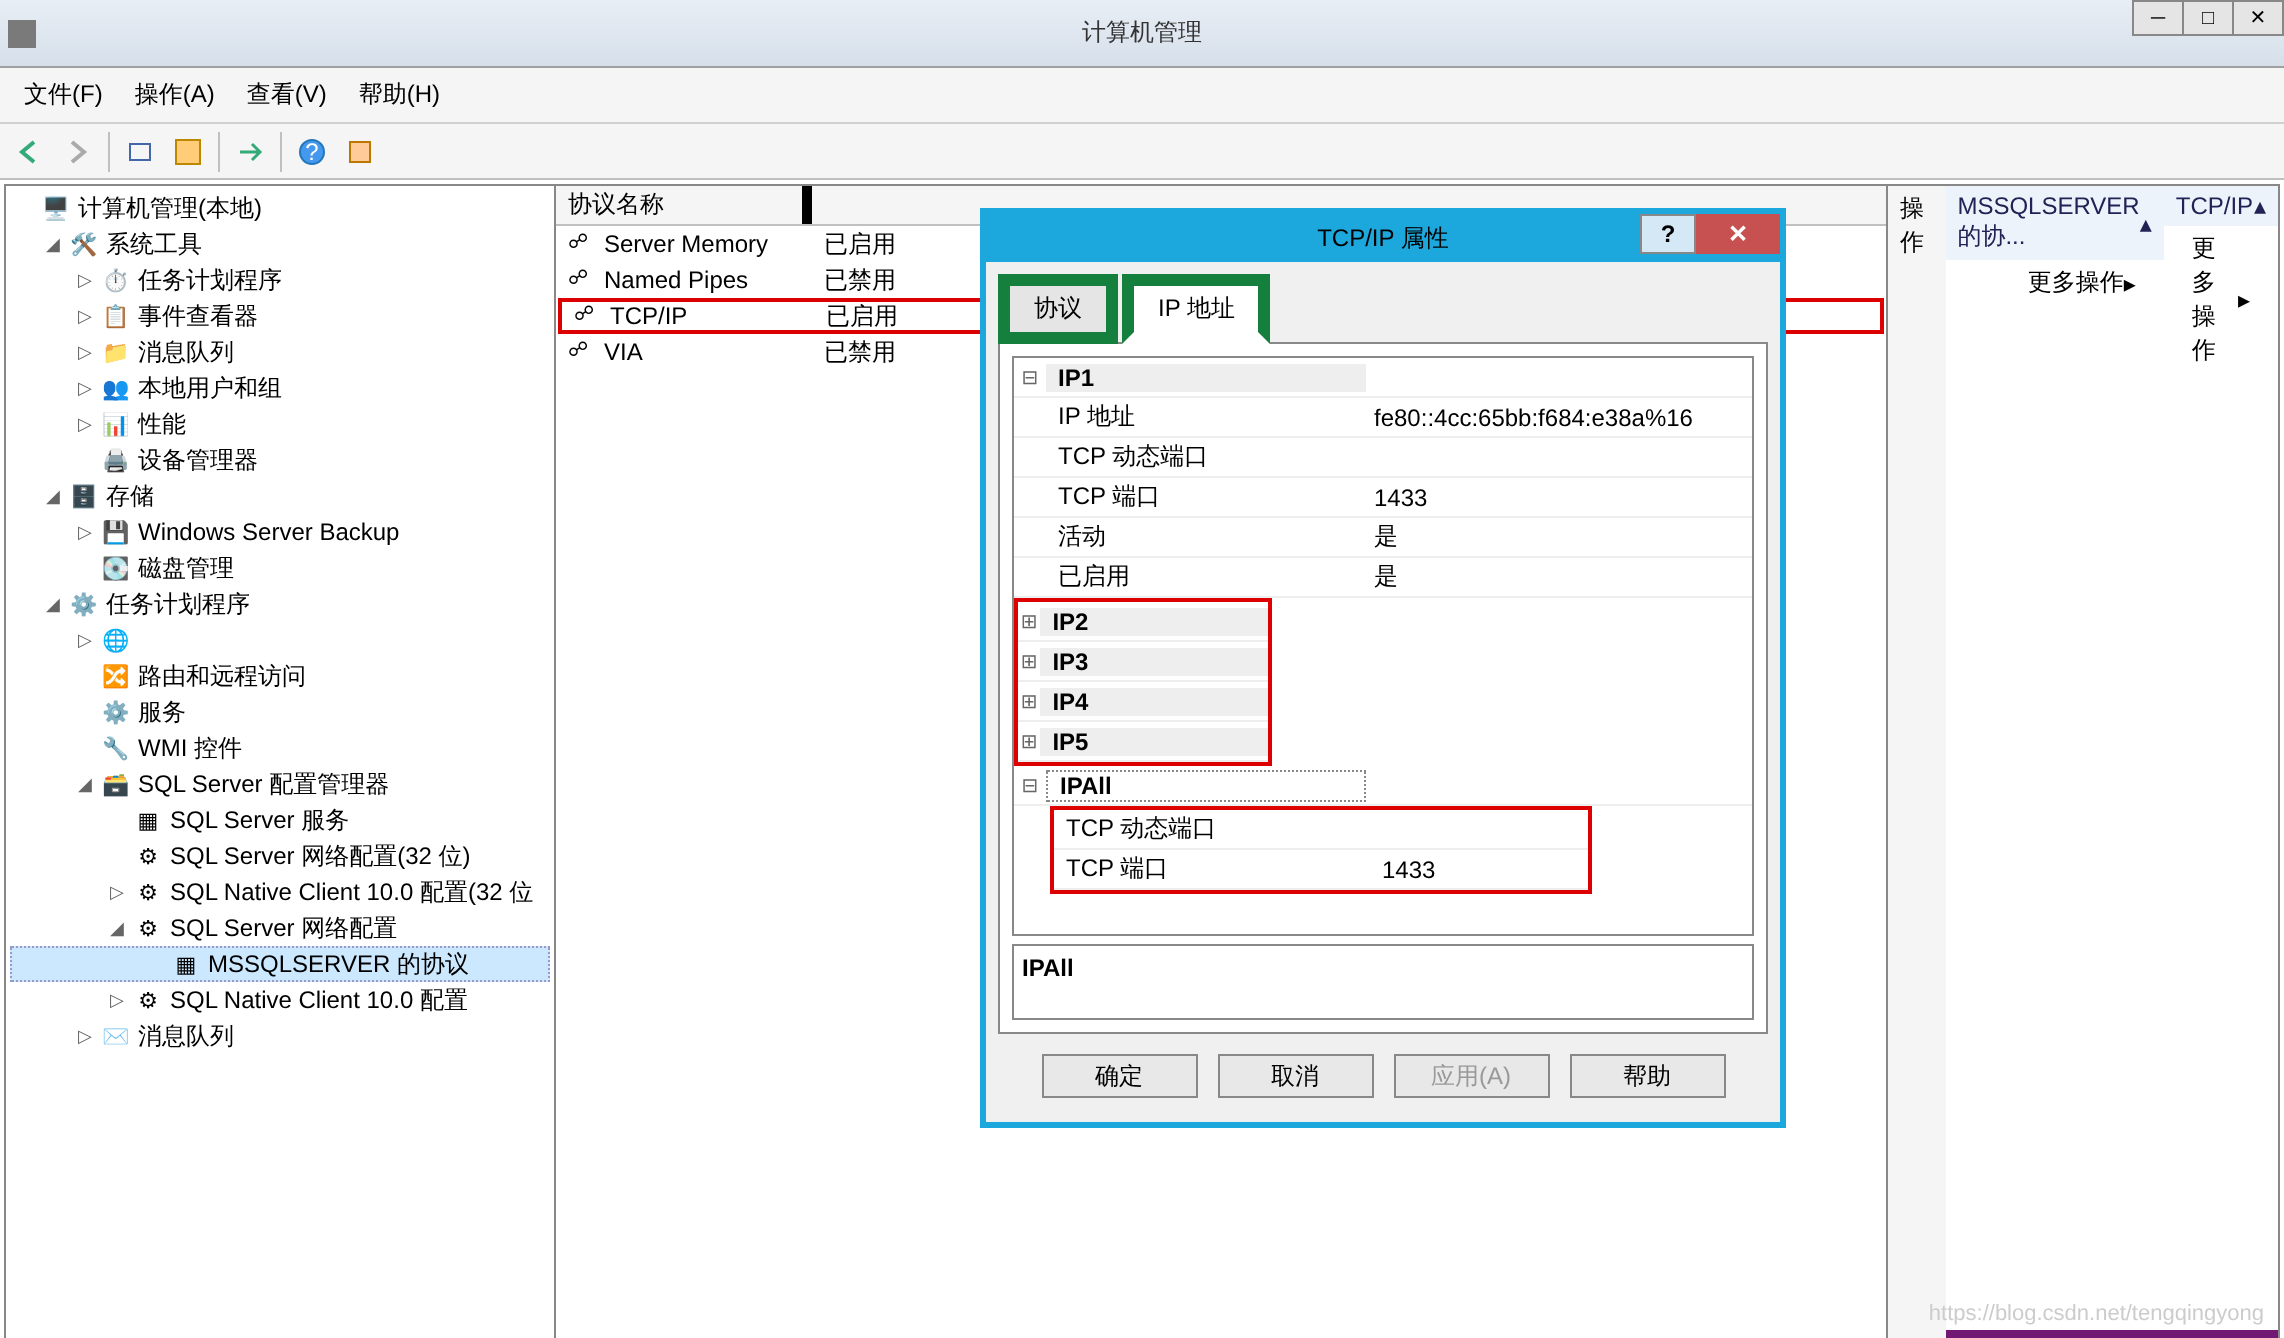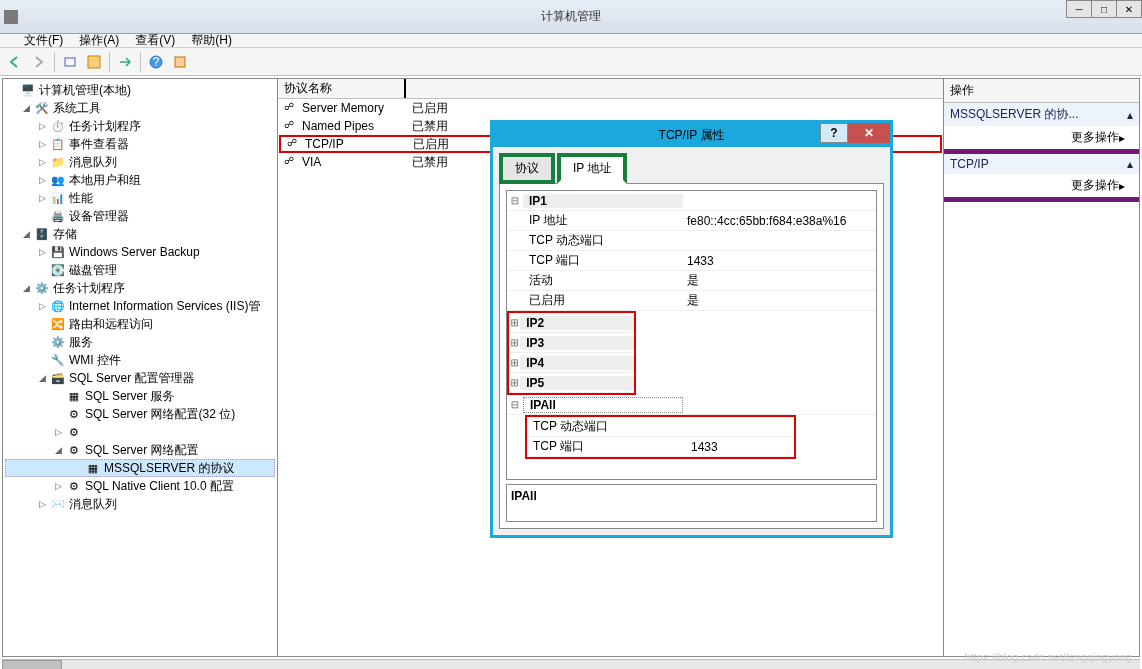--- a/index.html
+++ b/index.html
@@ -2,53 +2,53 @@
 <html><head>
 <meta charset="utf-8">
 <style>
 *{box-sizing:border-box;margin:0;padding:0;font-family:"Microsoft YaHei",SimSun,Arial,sans-serif;font-size:12px}
 body{background:#fff;width:1142px;height:669px;overflow:hidden;position:relative}
 .title-bar{height:34px;background:linear-gradient(#e8eef5,#d6dfea);border-bottom:1px solid #a0a0a0;display:flex;align-items:center;justify-content:center;position:relative}
 .title-text{font-size:12px;color:#333}
 .title-icon{position:absolute;left:4px;width:14px;height:14px;background:#7a7a7a}
 .win-controls{position:absolute;right:0;top:0;display:flex}
 .win-btn{width:26px;height:18px;border:1px solid #888;background:#e5e5e5;margin-left:-1px;display:flex;align-items:center;justify-content:center;font-size:10px}
-.menu-bar{height:14px;background:#f5f5f5;display:flex;align-items:center;padding:0 16px;border-bottom:1px solid #d0d0d0}
+.menu-bar{height:28px;background:#f5f5f5;display:flex;align-items:center;padding:0 4px;border-bottom:1px solid #d0d0d0}
 .menu-item{padding:2px 8px;cursor:default}
 .toolbar{height:28px;background:#f5f5f5;display:flex;align-items:center;padding:0 4px;gap:2px;border-bottom:1px solid #c0c0c0}
 .tb-btn{width:22px;height:22px;border:1px solid transparent;display:flex;align-items:center;justify-content:center}
 .tb-sep{width:1px;height:20px;background:#c0c0c0;margin:0 2px}
 .workspace{display:flex;height:579px;border:1px solid #888;margin:2px}
 .tree-panel{width:275px;border-right:1px solid #888;overflow:auto;background:#fff;padding:2px 0}
 .tree-node{display:flex;align-items:center;height:18px;padding-left:4px;cursor:default;white-space:nowrap}
 .tree-node.selected{background:#cce8ff;border:1px dotted #99c}
 .expand{width:11px;height:11px;display:inline-flex;align-items:center;justify-content:center;margin-right:2px;font-size:9px;color:#666}
 .tree-icon{width:16px;height:16px;margin-right:3px;display:inline-flex;align-items:center;justify-content:center;font-size:11px}
 .ind-1{padding-left:18px}.ind-2{padding-left:34px}.ind-3{padding-left:50px}.ind-4{padding-left:66px}
 .middle-panel{flex:1;display:flex;flex-direction:column;position:relative;border-right:1px solid #888}
 .list-header{height:20px;display:flex;background:#f5f5f5;border-bottom:1px solid #c0c0c0}
-.col-head{border-right:2px solid #000000;padding:2px 6px;display:flex;align-items:center}
+.col-head{border-right:5px solid #000000;padding:2px 6px;display:flex;align-items:center}
 .list-rows{background:#fff}
 .list-row{display:flex;height:18px;align-items:center}
 .list-row .cell{padding:0 6px;display:flex;align-items:center}
 .proto-icon{width:14px;height:14px;margin-right:4px;font-size:10px}
 .red-box{border:2px solid #d00}
-.actions-panel{width:195px;background:#fff;display:flex;flex-direction:column}
+.actions-panel{width:195px;background:#fff;display:flex;flex-direction:row}
 .actions-header{background:#f5f5f5;padding:3px 6px;border-bottom:1px solid #c0c0c0;font-weight:normal}
 .action-section{border-bottom:5px solid #701a75}
 .action-title{background:#ecf3fb;padding:3px 6px;display:flex;justify-content:space-between;align-items:center;color:#225}
 .action-item{padding:3px 14px;display:flex;justify-content:flex-end;align-items:center}
-.dialog{position:absolute;left:490px;top:120px;width:403px;background:#fff;border:3px solid #1ca8dd;z-index:10}
+.dialog{position:absolute;left:490px;top:104px;width:403px;background:#fff;border:3px solid #1ca8dd;z-index:10}
 .dlg-titlebar{height:24px;background:#1ca8dd;display:flex;align-items:center;justify-content:center;position:relative;color:#000}
 .dlg-controls{position:absolute;right:0;top:0;display:flex}
 .dlg-help{width:28px;height:20px;background:#d4e9f5;border:1px solid #888;display:flex;align-items:center;justify-content:center;font-weight:bold}
 .dlg-close{width:42px;height:20px;background:#c75050;color:#fff;display:flex;align-items:center;justify-content:center;font-weight:bold}
 .dlg-body{padding:6px;background:#f0f0f0}
 .tab-strip{display:flex;margin-bottom:-1px}
-.tab{padding:3px 12px;border:4px solid #15803d;background:#e5e5e5;margin-right:2px}
+.tab{padding:3px 12px;border:6px solid #15803d;background:#e5e5e5;margin-right:2px}
 .tab.active{background:#fff;border-bottom-color:#fff}
 .tab-content{border:1px solid #888;background:#fff;padding:6px}
 .prop-grid{border:1px solid #888;height:290px;overflow:hidden;position:relative}
 .prop-row{display:flex;height:20px;align-items:center;border-bottom:1px solid #eee}
 .prop-exp{width:16px;text-align:center;font-size:10px;color:#666}
 .prop-label{width:160px;padding-left:6px}
 .prop-label.group{font-weight:bold;background:#eee}
 .prop-val{flex:1;padding-left:4px}
 .prop-desc{border:1px solid #888;margin-top:4px;height:38px;padding:4px;background:#fff}
 .dlg-buttons{display:flex;justify-content:center;gap:10px;padding:10px 4px 6px}
@@ -179,21 +179,20 @@
         <span>磁盘管理</span>
       </div>
     <div class="tree-node ind-1">
         <span class="expand">◢</span>
         <span class="tree-icon">⚙️</span>
         <span>任务计划程序</span>
       </div>
     <div class="tree-node ind-2">
         <span class="expand">▷</span>
         <span class="tree-icon">🌐</span>
-        <span>Internet Information Services (IIS)管</span>
       </div>
     <div class="tree-node ind-2">
         <span class="expand"></span>
         <span class="tree-icon">🔀</span>
         <span>路由和远程访问</span>
       </div>
     <div class="tree-node ind-2">
         <span class="expand"></span>
         <span class="tree-icon">⚙️</span>
         <span>服务</span>
@@ -214,20 +213,21 @@
         <span>SQL Server 服务</span>
       </div>
     <div class="tree-node ind-3">
         <span class="expand"></span>
         <span class="tree-icon">⚙</span>
         <span>SQL Server 网络配置(32 位)</span>
       </div>
     <div class="tree-node ind-3">
         <span class="expand">▷</span>
         <span class="tree-icon">⚙</span>
+        <span>SQL Native Client 10.0 配置(32 位</span>
       </div>
     <div class="tree-node ind-3">
         <span class="expand">◢</span>
         <span class="tree-icon">⚙</span>
         <span>SQL Server 网络配置</span>
       </div>
     <div class="tree-node ind-4 selected red-box" style="margin:0 2px">
         <span class="expand"></span>
         <span class="tree-icon">▦</span>
         <span>MSSQLSERVER 的协议</span>
@@ -380,16 +380,22 @@
               <span class="prop-label">TCP 动态端口</span>
             </div>
           <div class="prop-row">
               <span class="prop-label">TCP 端口</span>
               <span class="prop-val">1433</span>
             </div>
         </div>
       </div>
       <div class="prop-desc"><b>IPAll</b></div>
     </div>
+    <div class="dlg-buttons">
+      <div class="dlg-btn">确定</div>
+      <div class="dlg-btn">取消</div>
+      <div class="dlg-btn" style="color:#999">应用(A)</div>
+      <div class="dlg-btn">帮助</div>
+    </div>
   </div>
 </div>
 
 <div class="watermark">https://blog.csdn.net/tengqingyong</div>
 
 </body></html>

